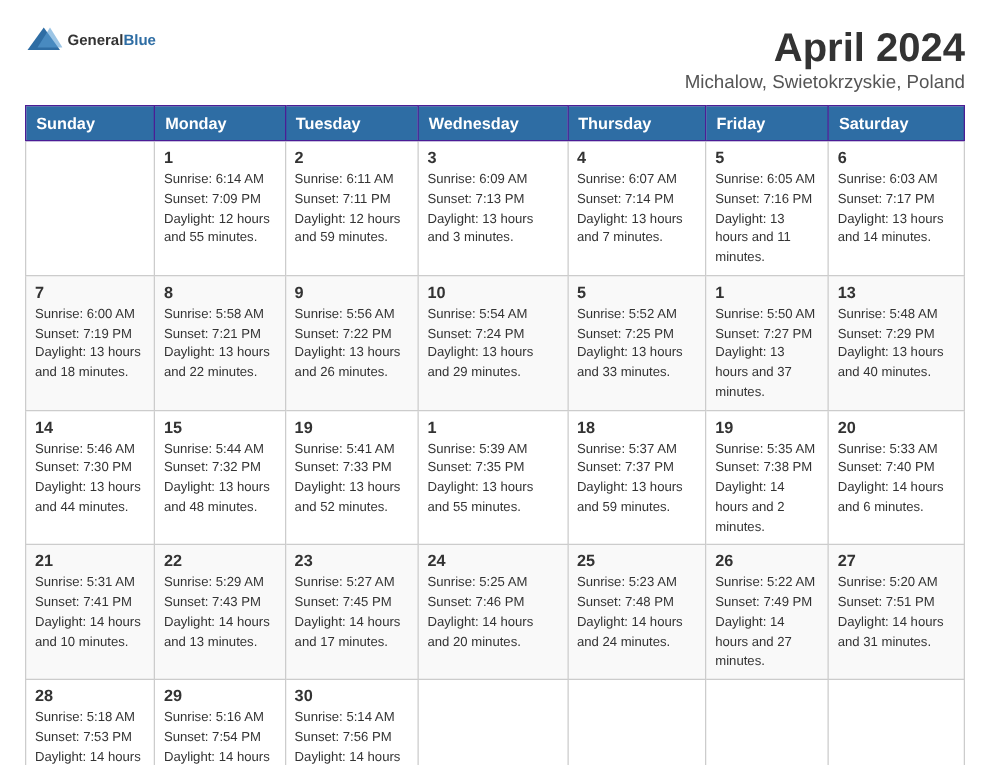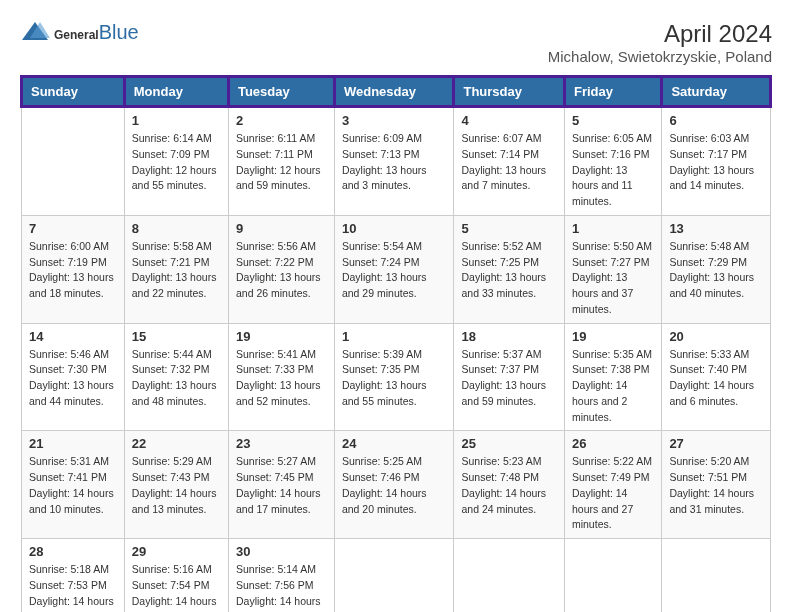--- a/index.html
+++ b/index.html
@@ -22,43 +22,43 @@
       gap: 4px;
     }
     .logo-icon {
       width: 30px;
       height: 24px;
     }
     .title-section {
       text-align: right;
     }
     .month-title {
-      font-size: 24px;
-      font-weight: normal;
+      font-size: 32px;
+      font-weight: bold;
       color: #333;
     }
     .location-subtitle {
       font-size: 15px;
       color: #555;
     }
     table {
       width: 100%;
       border-collapse: collapse;
       font-size: 11px;
     }
     thead tr {
       background-color: #2e6da4;
       color: #fff;
     }
     thead th {
       padding: 6px 8px;
       text-align: left;
       font-size: 13px;
       font-weight: bold;
-      border: 3px solid #4c1d95;
+      border: 1px solid #4c1d95;
     }
     tbody tr {
       vertical-align: top;
     }
     tbody td {
       border: 1px solid #ccc;
       padding: 5px 7px;
       vertical-align: top;
       min-height: 80px;
       background: #fff;
@@ -84,21 +84,21 @@
 </head>
 <body>
 
 <div class="header-section">
   <div class="logo">
     <svg class="logo-icon" viewBox="0 0 30 24" xmlns="http://www.w3.org/2000/svg">
       <polygon points="15,2 28,20 2,20" fill="#2e6da4"></polygon>
       <polygon points="20,2 30,18 10,18" fill="#5a9fd4" opacity="0.6"></polygon>
     </svg>
     <div>
-      <span style="font-size:12px;font-weight:bold;color:#333;">General</span><span style="font-size:20px;font-weight:normal;color:#2e6da4;">Blue</span>
+      <span style="font-size:12px;font-weight:bold;color:#333;">General</span><span style="font-size:12px;font-weight:bold;color:#2e6da4;">Blue</span>
     </div>
   </div>
   <div class="title-section">
     <div class="month-title">April 2024</div>
     <div class="location-subtitle">Michalow, Swietokrzyskie, Poland</div>
   </div>
 </div>
 
 <table>
   <thead>

